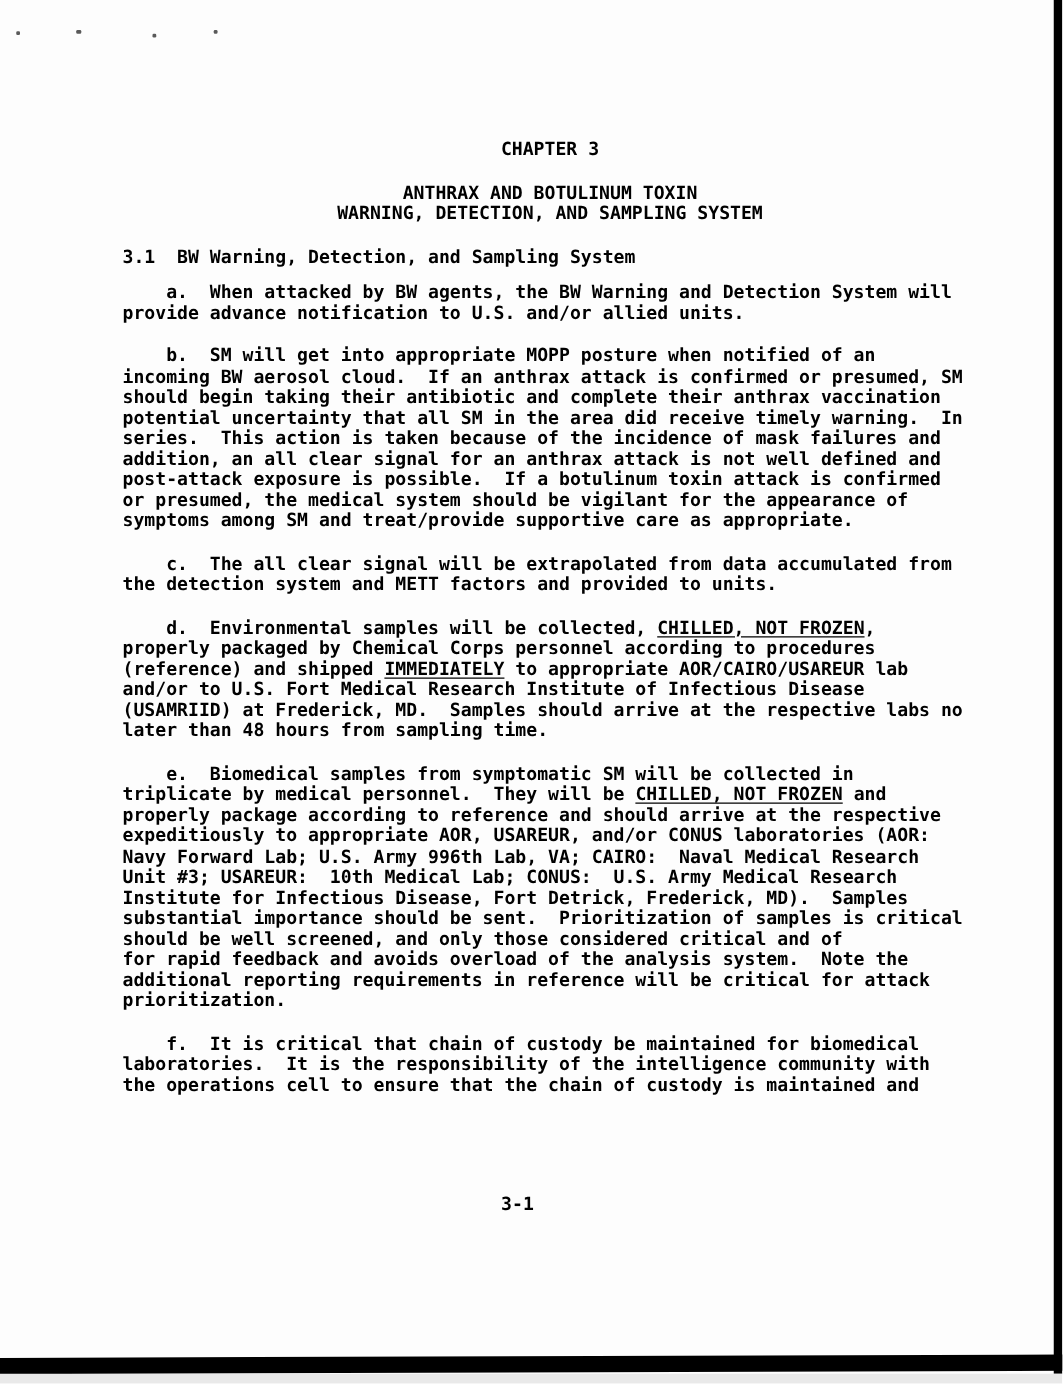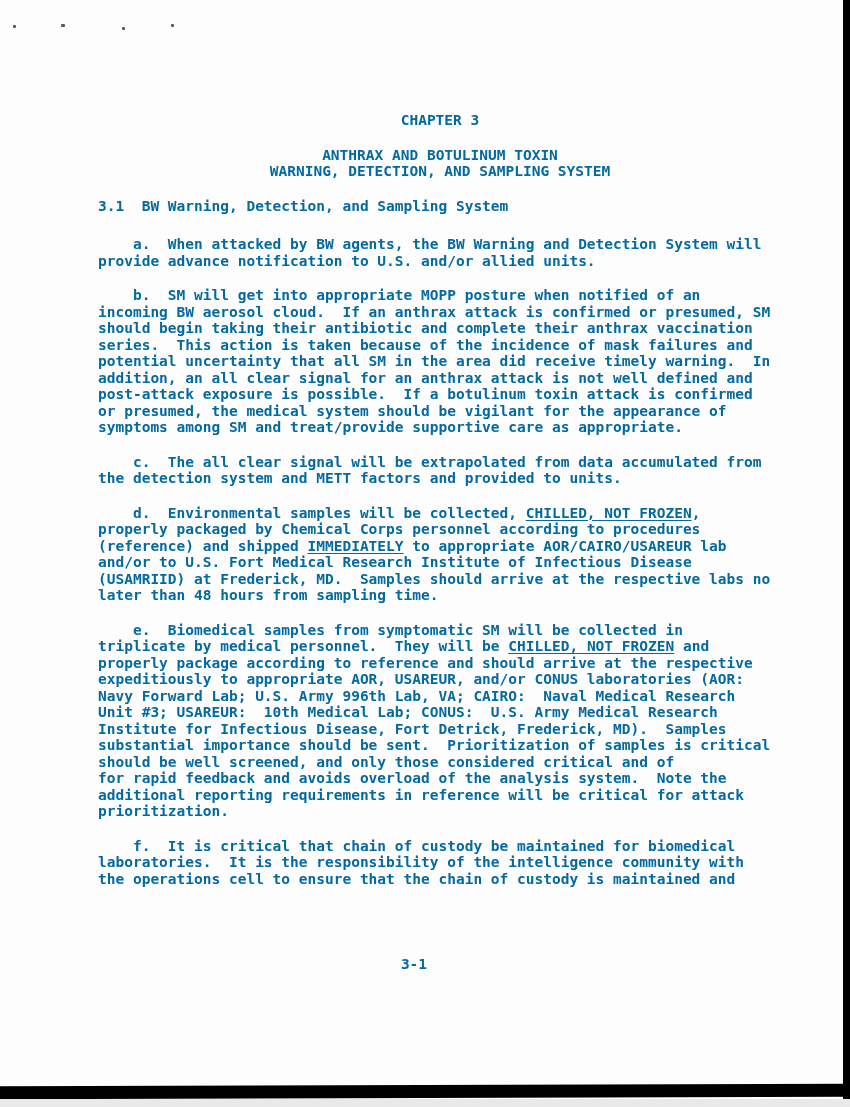--- a/index.html
+++ b/index.html
@@ -4,35 +4,35 @@
 <style>
   html,body{margin:0;padding:0;background:#ffffff;}
   .page{
     position:relative;
     width:850px;height:1107px;
     background:#fdfdfd;
     overflow:hidden;
     font-family:"DejaVu Sans Mono",monospace;
     font-weight:bold;
     font-size:14.5px;
-    color:#0369a1;
+    color:#000000;
   }
   .doc{
     position:absolute;
     left:98px;top:112px;width:684px;
   }
   .block{margin:0 0 18px 0;}
   .line{
     white-space:pre;
     line-height:16.5px;
     min-height:16.5px;
   }
   .center{text-align:center;}
   .u{text-decoration:underline;text-underline-offset:2px;}
-  .section-gap{margin-bottom:22px;}
+  .section-gap{margin-bottom:12px;}
   .page-number{
     position:absolute;
     left:112px;top:956px;width:604px;
     text-align:center;
     line-height:16.5px;
   }
   .speck{
     position:absolute;
     width:3px;height:3px;
     background:#5a5a5a;
@@ -78,22 +78,22 @@
     </div>
     <div id="paragraphs">
         <div class="block">
           <div class="line"><span>    a.  When attacked by BW agents, the BW Warning and Detection System will</span></div>
           <div class="line"><span>provide advance notification to U.S. and/or allied units.</span></div>
         </div>
         <div class="block">
           <div class="line"><span>    b.  SM will get into appropriate MOPP posture when notified of an</span></div>
           <div class="line"><span>incoming BW aerosol cloud.  If an anthrax attack is confirmed or presumed, SM</span></div>
           <div class="line"><span>should begin taking their antibiotic and complete their anthrax vaccination</span></div>
+          <div class="line"><span>potential uncertainty that all SM in the area did receive timely warning.  In</span></div>
           <div class="line"><span>series.  This action is taken because of the incidence of mask failures and</span></div>
-          <div class="line"><span>potential uncertainty that all SM in the area did receive timely warning.  In</span></div>
           <div class="line"><span>addition, an all clear signal for an anthrax attack is not well defined and</span></div>
           <div class="line"><span>post-attack exposure is possible.  If a botulinum toxin attack is confirmed</span></div>
           <div class="line"><span>or presumed, the medical system should be vigilant for the appearance of</span></div>
           <div class="line"><span>symptoms among SM and treat/provide supportive care as appropriate.</span></div>
         </div>
         <div class="block">
           <div class="line"><span>    c.  The all clear signal will be extrapolated from data accumulated from</span></div>
           <div class="line"><span>the detection system and METT factors and provided to units.</span></div>
         </div>
         <div class="block">

